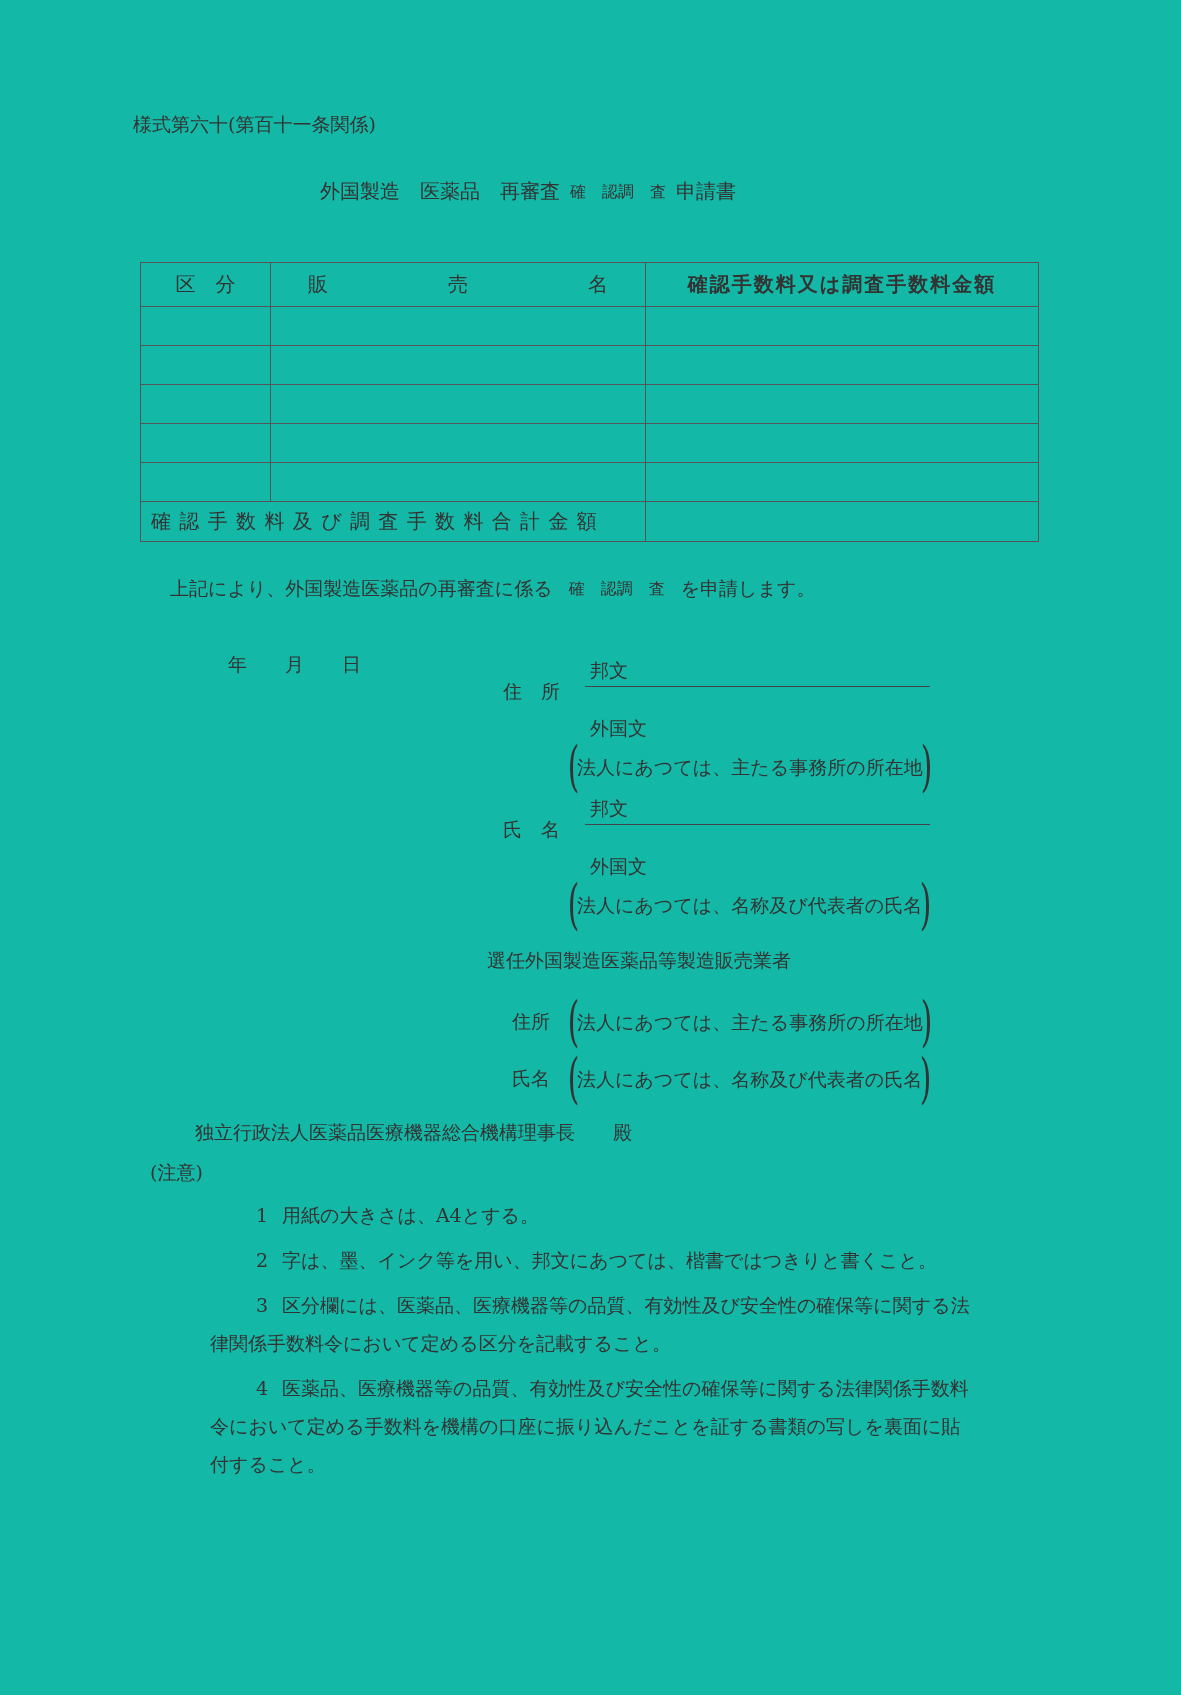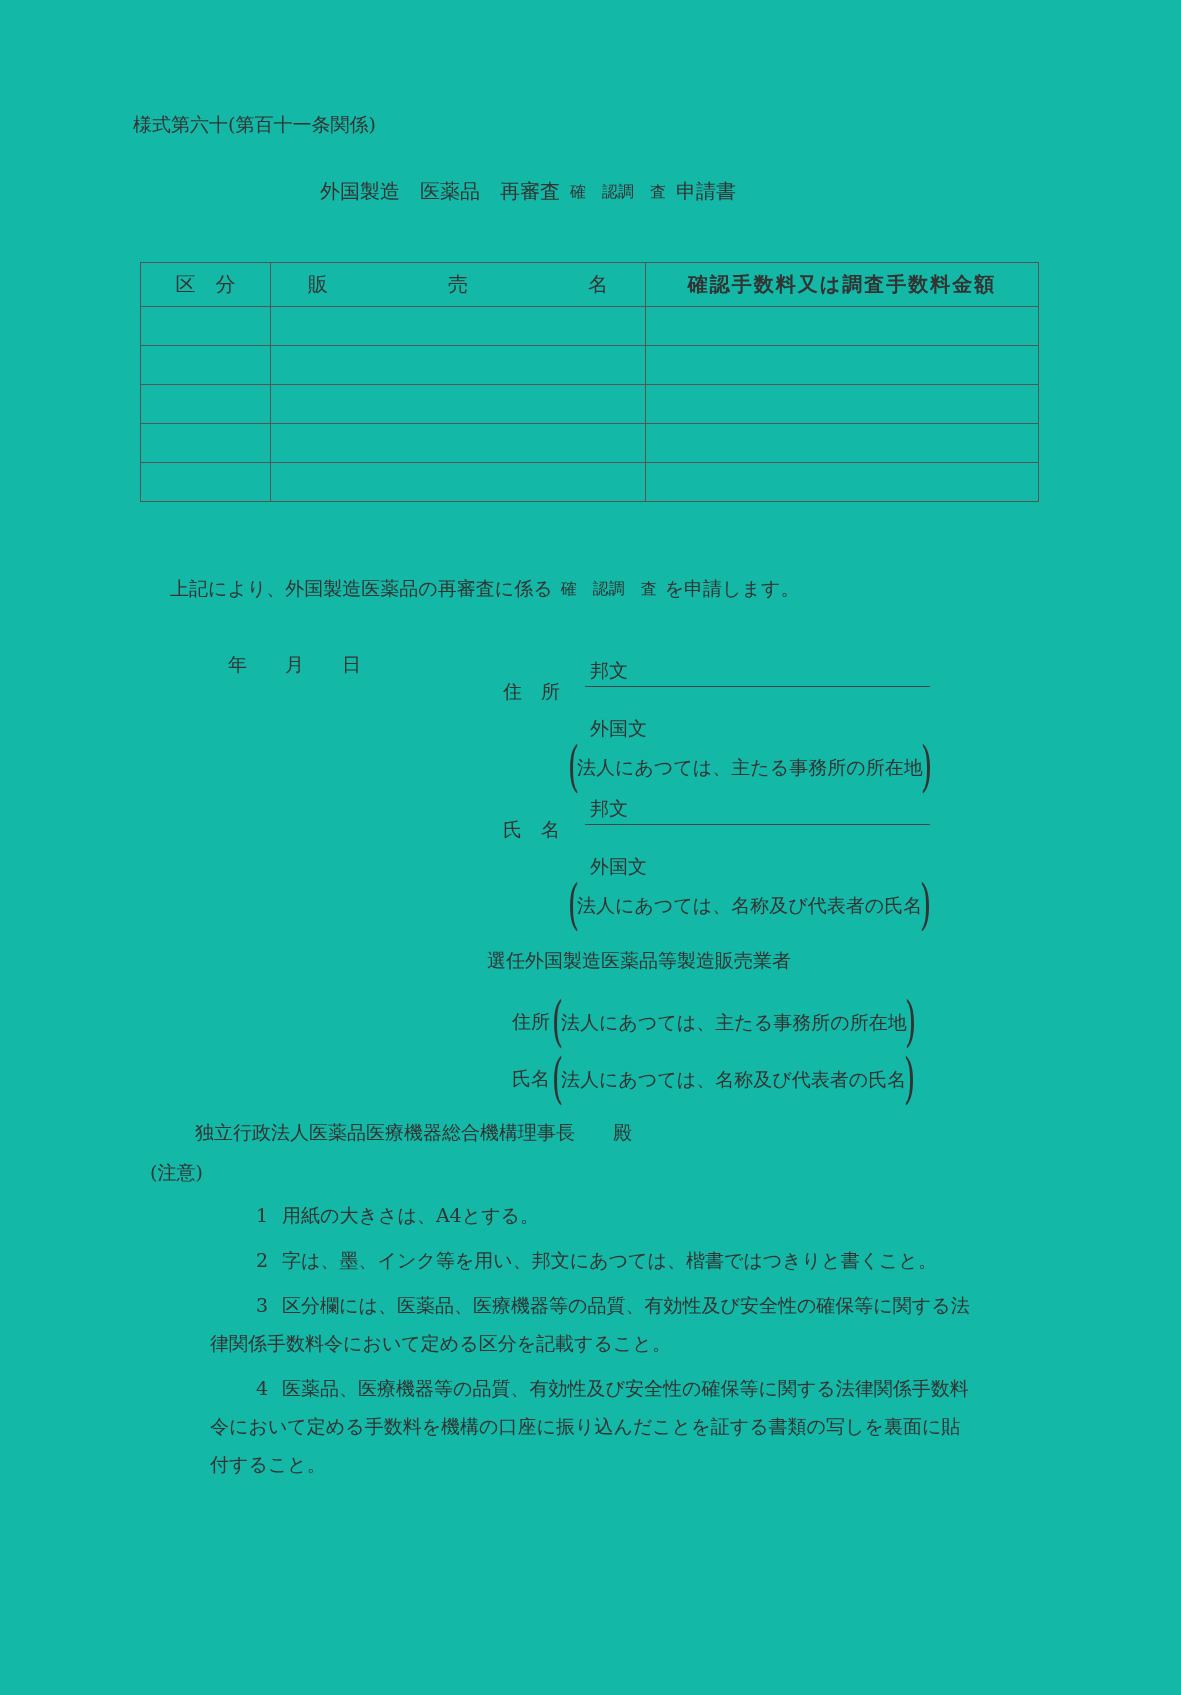--- a/index.html
+++ b/index.html
@@ -48,21 +48,21 @@
   .form-table .header-row th { height:44px; }
   .form-table .body-row td { height:39px; }
   .form-table .total-row td { height:40px; }
   .form-table .fee-header { letter-spacing:2px;font-weight:bold; }
   .form-table .total-label {
     text-align:left; padding-left:10px; letter-spacing:1px;
   }
 
   .application-row {
     left:170px; top:576px;
-    display:flex; align-items:center; gap:8px;
+    display:flex; align-items:center; gap:16px;
   }
   .date-line { left:228px; top:652px; }
 
   .addr-label { left:503px; top:679px; }
   .hobun-addr { left:590px; top:658px; }
   .addr-underline { left:585px; top:686px; width:345px; border-bottom:1px solid #444444; height:1px; }
   .gaikoku-addr { left:590px; top:716px; }
   .addr-paren { left:570px; top:740px; }
 
   .name-label { left:503px; top:817px; }
@@ -78,21 +78,21 @@
     transform:scaleX(0.55);
     margin:0 -7px;
     color:#333333;
   }
   .paren-lines { display:inline-flex; line-height:1.42; }
 
   .agent-heading { left:487px; top:948px; }
   .agent-row { display:flex; align-items:center; position:absolute; }
   .agent-address-row { left:512px; top:995px; }
   .agent-name-row { left:512px; top:1052px; }
-  .agent-row .row-label { margin-right:4px; }
+  .agent-row .row-label { margin-right:20px; }
 
   .addressee { left:195px; top:1120px; }
   .notes-heading { left:150px; top:1160px; }
 
   .notes {
     left:210px; top:1196px; width:766px;
   }
   .note {
     text-indent:46px;
     line-height:2.0;
@@ -146,20 +146,24 @@
       <tr class="body-row">
         <td></td>
         <td></td>
         <td></td>
       </tr>
       <tr class="body-row">
         <td></td>
         <td></td>
         <td></td>
       </tr>
+      <tr class="total-row">
+        <td colspan="2" class="total-label">確 認 手 数 料 及 び 調 査 手 数 料 合 計 金 額</td>
+        <td></td>
+      </tr>
     </tbody>
   </table>
 
   <div class="abs application-row">
     <span>上記により、外国製造医薬品の再審査に係る</span>
     <span class="stack">
       <span>確　認</span>
       <span>調　査</span>
     </span>
     <span>を申請します。</span>

